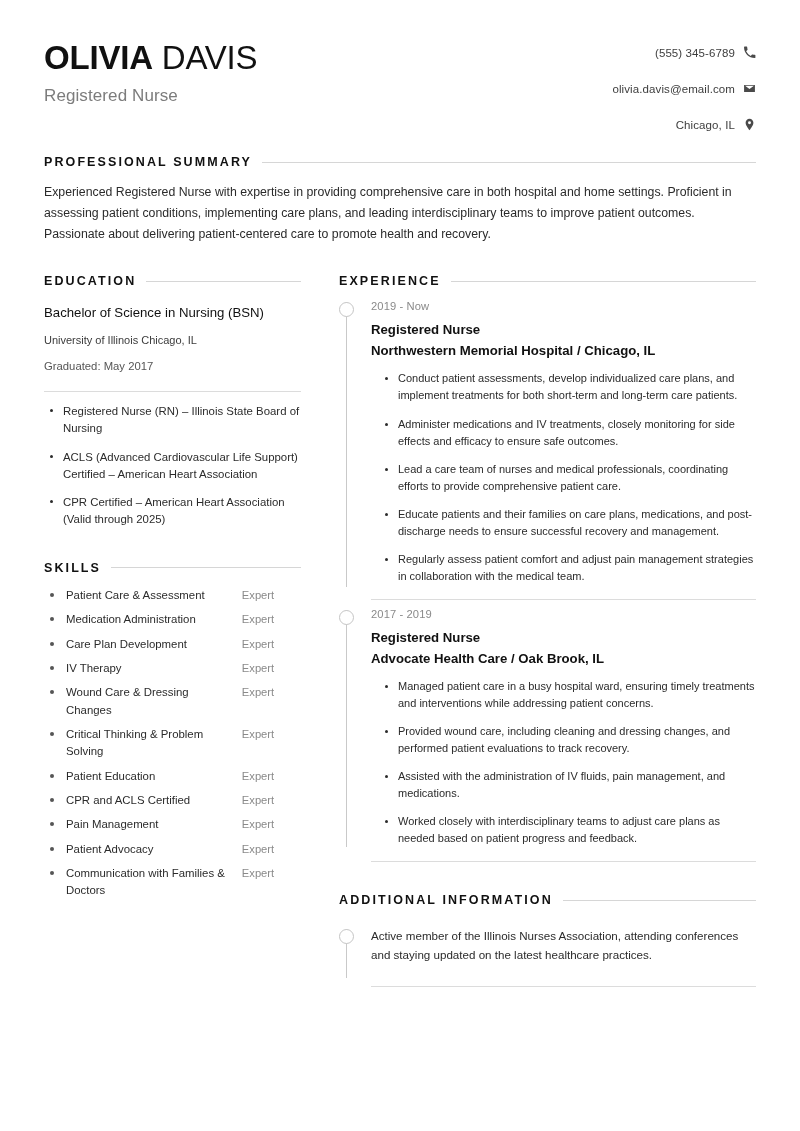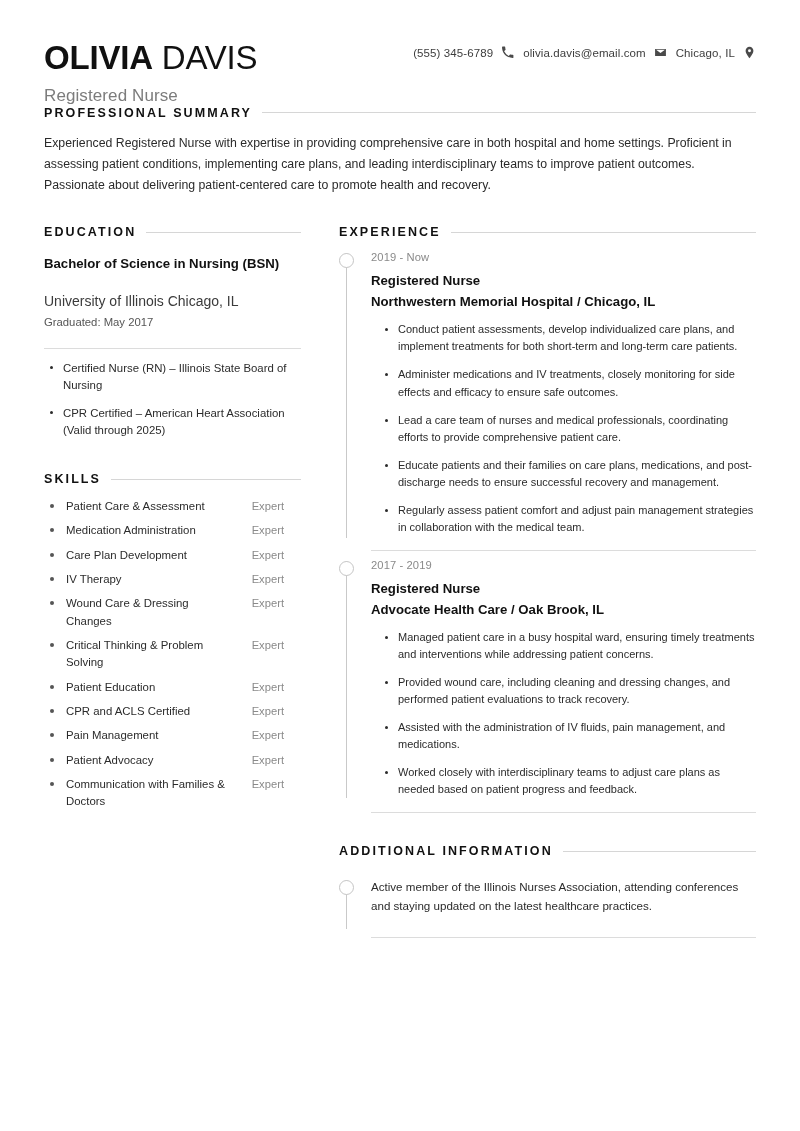--- a/index.html
+++ b/index.html
@@ -12,51 +12,51 @@
   }
   .page { width: 800px; height: 1131px; padding: 40px 44px 0 44px; position: relative; }
 
   
   .header { display: flex; justify-content: space-between; align-items: flex-start; }
   .name { font-size: 33px; letter-spacing: -0.2px; line-height: 1.12; white-space: nowrap; }
   .name .first { font-weight: 700; color: #111111; }
   .name .last  { font-weight: 400; color: #111111; }
   .job-title { font-size: 17px; color: #7c7c7c; font-weight: 400; margin-top: 9px; letter-spacing: 0.1px; }
 
-  .contact { display: flex; align-items: flex-end; gap: 9px; padding-top: 6px; }
+  .contact { display: flex; flex-direction: column; align-items: flex-end; gap: 23px; padding-top: 6px; }
   .contact-row { display: flex; align-items: center; justify-content: flex-end; gap: 8px; font-size: 11.5px; color: #3d3d3d; }
   .contact-row .ctext { letter-spacing: 0.1px; }
   .ico { width: 13px; height: 13px; display: inline-flex; align-items: center; justify-content: center; flex: 0 0 13px; }
   .ico svg { display: block; }
 
   
   .sec-head { display: flex; align-items: center; gap: 10px; }
   .sec-head h2 {
     font-size: 12.5px; font-weight: 700; letter-spacing: 2.1px;
     color: #111111; white-space: nowrap; text-transform: uppercase;
   }
   .sec-head .rule { flex: 1 1 auto; height: 1px; background: #d6d6d6; }
 
   
-  .summary { }
+  .summary { margin-top: 24px; }
   .summary-body {
     margin-top: 13px; font-size: 12.3px; line-height: 1.72; color: #2b2b2b;
     text-align: left;
   }
 
   
   .cols { display: flex; margin-top: 29px; align-items: flex-start; }
   .col-left  { width: 257px; flex: 0 0 257px; }
   .col-right { flex: 1 1 auto; margin-left: 38px; }
 
   
   .edu-entry { margin-top: 16px; }
-  .edu-degree { font-size: 13.2px; font-weight: 700; color: #111111; line-height: 1.33; }
-  .edu-school { font-size: 14px; color: #3b3b3b; margin-top: 18px; line-height: 1.45; }
-  .edu-grad   { font-size: 11.3px; color: #555555; margin-top: 3px; line-height: 1.45; }
+  .edu-degree { font-size: 13.2px; font-weight: 400; color: #111111; line-height: 1.33; }
+  .edu-school { font-size: 11px; color: #3b3b3b; margin-top: 11px; line-height: 1.45; }
+  .edu-grad   { font-size: 11.3px; color: #555555; margin-top: 9px; line-height: 1.45; }
   .divider { height: 1px; background: #dcdcdc; margin: 17px 0 0 0; }
 
   .sub-head { font-size: 13.2px; font-weight: 700; color: #111111; margin-top: 17px; }
 
   ul.cert-list { list-style: none; margin-top: 11px; }
   ul.cert-list li {
     position: relative; padding-left: 19px; margin-bottom: 11px;
     font-size: 11.4px; line-height: 1.5; color: #2b2b2b;
   }
   ul.cert-list li::before {
@@ -69,21 +69,21 @@
   ul.skill-list { list-style: none; margin-top: 12px; }
   ul.skill-list li {
     position: relative; padding-left: 22px; padding-right: 0;
     margin-bottom: 7px; display: flex; align-items: flex-start; gap: 6px;
   }
   ul.skill-list li::before {
     content: ""; position: absolute; left: 6px; top: 6px;
     width: 4px; height: 4px; border-radius: 50%; background: #555555;
   }
   .skill-name { flex: 1 1 auto; font-size: 11.4px; line-height: 1.52; color: #2b2b2b; max-width: 160px; }
-  .skill-level { flex: 0 0 auto; font-size: 11.2px; color: #8a8a8a; line-height: 1.52; width: 52px; text-align: right; }
+  .skill-level { flex: 0 0 auto; font-size: 11.2px; color: #8a8a8a; line-height: 1.52; width: 52px; text-align: center; }
 
   
   .exp-list { margin-top: 4px; }
   .exp-item { position: relative; padding-left: 32px; }
   .exp-item .marker {
     position: absolute; left: 0; top: 10px;
     width: 15px; height: 15px; border-radius: 50%;
     border: 1px solid #c5c5c5; background: #ffffff; z-index: 2;
   }
   .exp-item .track {
@@ -181,21 +181,22 @@
 
         <div class="edu-entry">
           <div class="edu-degree">Bachelor of Science in Nursing (BSN)</div>
           <div class="edu-school">University of Illinois Chicago, IL</div>
           <div class="edu-grad">Graduated: May 2017</div>
         </div>
 
         <div class="divider"></div>
 
         <ul class="cert-list">
-          <li>Certified Nurse (RN) – Illinois State Board of Nursing</li>
+          <li>Registered Nurse (RN) – Illinois State Board of Nursing</li>
+          <li>ACLS (Advanced Cardiovascular Life Support) Certified – American Heart Association</li>
           <li>CPR Certified – American Heart Association (Valid through 2025)</li>
         </ul>
       </div>
 
       <div class="skills-wrap">
         <div class="sec-head">
           <h2>SKILLS</h2>
           <span class="rule"></span>
         </div>
         <ul class="skill-list">

